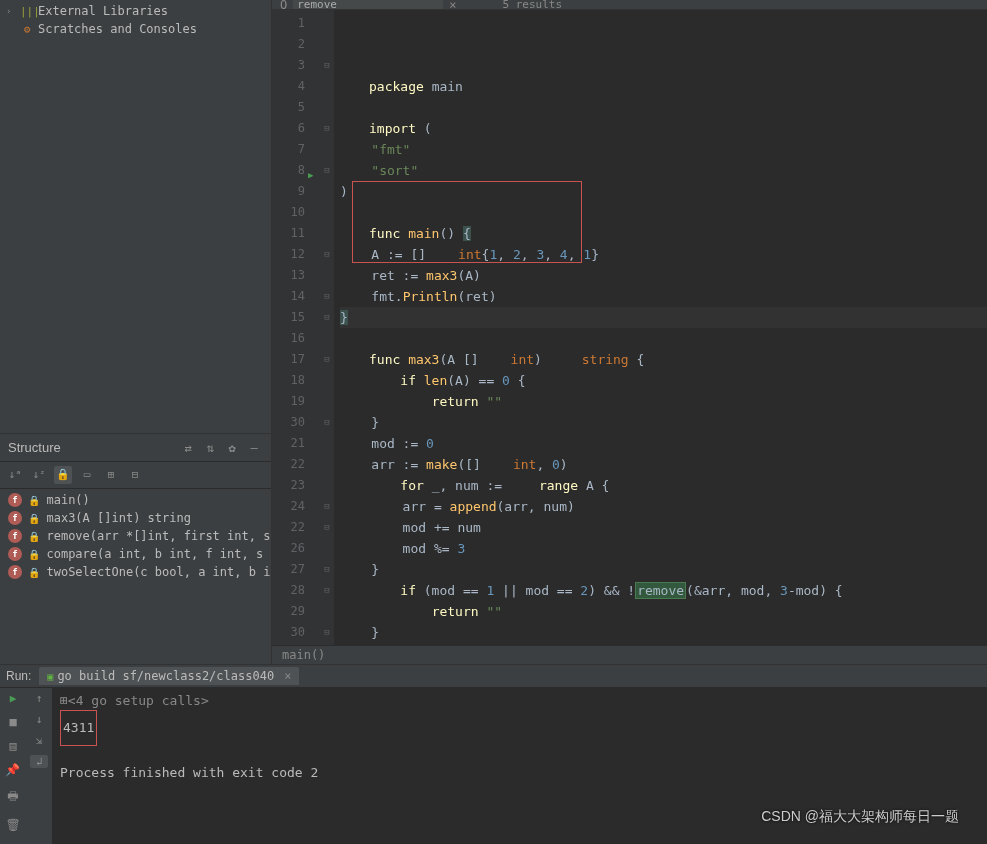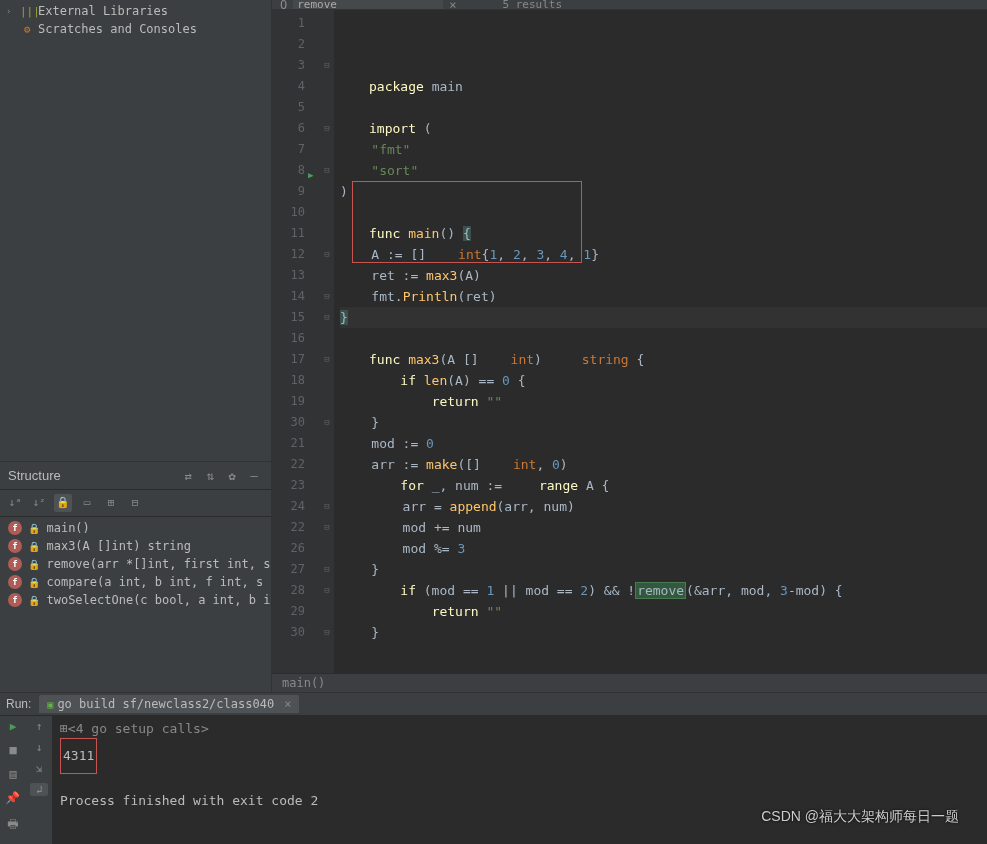--- a/index.html
+++ b/index.html
@@ -45,21 +45,21 @@
 .num { color: #6897bb; }
 .typ { color: #cc7832; margin-left: 32px; }
 .id { color: #a9b7c6; }
 .op { color: #a9b7c6; }
 .red-box { position: absolute; border: 1px solid #c75450; pointer-events:none;}
 .hl-brace { background: #3b514d; }
 .search-hl { background: #32593d; border: 1px solid #4a7a50; padding: 0 1px; color:#a9b7c6;}
 .current-line { background: #323232; }
 .breadcrumb { padding: 2px 10px; background: #3c3f41; color: #888; border-top: 1px solid #2b2b2b; font-size: 12px;}
 
-.run-panel { height: 152px; display: flex; flex-direction: column; background: #2b2b2b; border-top: 1px solid #323232;}
+.run-panel { height: 180px; display: flex; flex-direction: column; background: #2b2b2b; border-top: 1px solid #323232;}
 .run-header { display: flex; align-items: center; background: #3c3f41; padding: 2px 6px; gap: 8px; border-bottom: 1px solid #2b2b2b;}
 .run-title { color: #bbb; font-family: sans-serif; font-size: 12px;}
 .run-tab { display: flex; align-items: center; gap: 4px; background: #4e5254; padding: 2px 8px; border-radius: 2px 2px 0 0;}
 .run-tab-icon { color: #62b543; font-size: 10px;}
 .run-tab-name { color: #bbb; font-size: 12px;}
 .run-tab-close { color: #888; font-size: 12px; margin-left:6px;}
 .run-body { flex: 1; display: flex; }
 .run-gutter-l { width: 26px; background: #3c3f41; display: flex; flex-direction: column; align-items: center; padding-top: 4px; gap: 10px;}
 .rg-icon { color: #8a8a8a; font-size: 12px; width:18px; text-align:center;}
 .rg-icon.green { color: #499c54; font-size:11px;}

